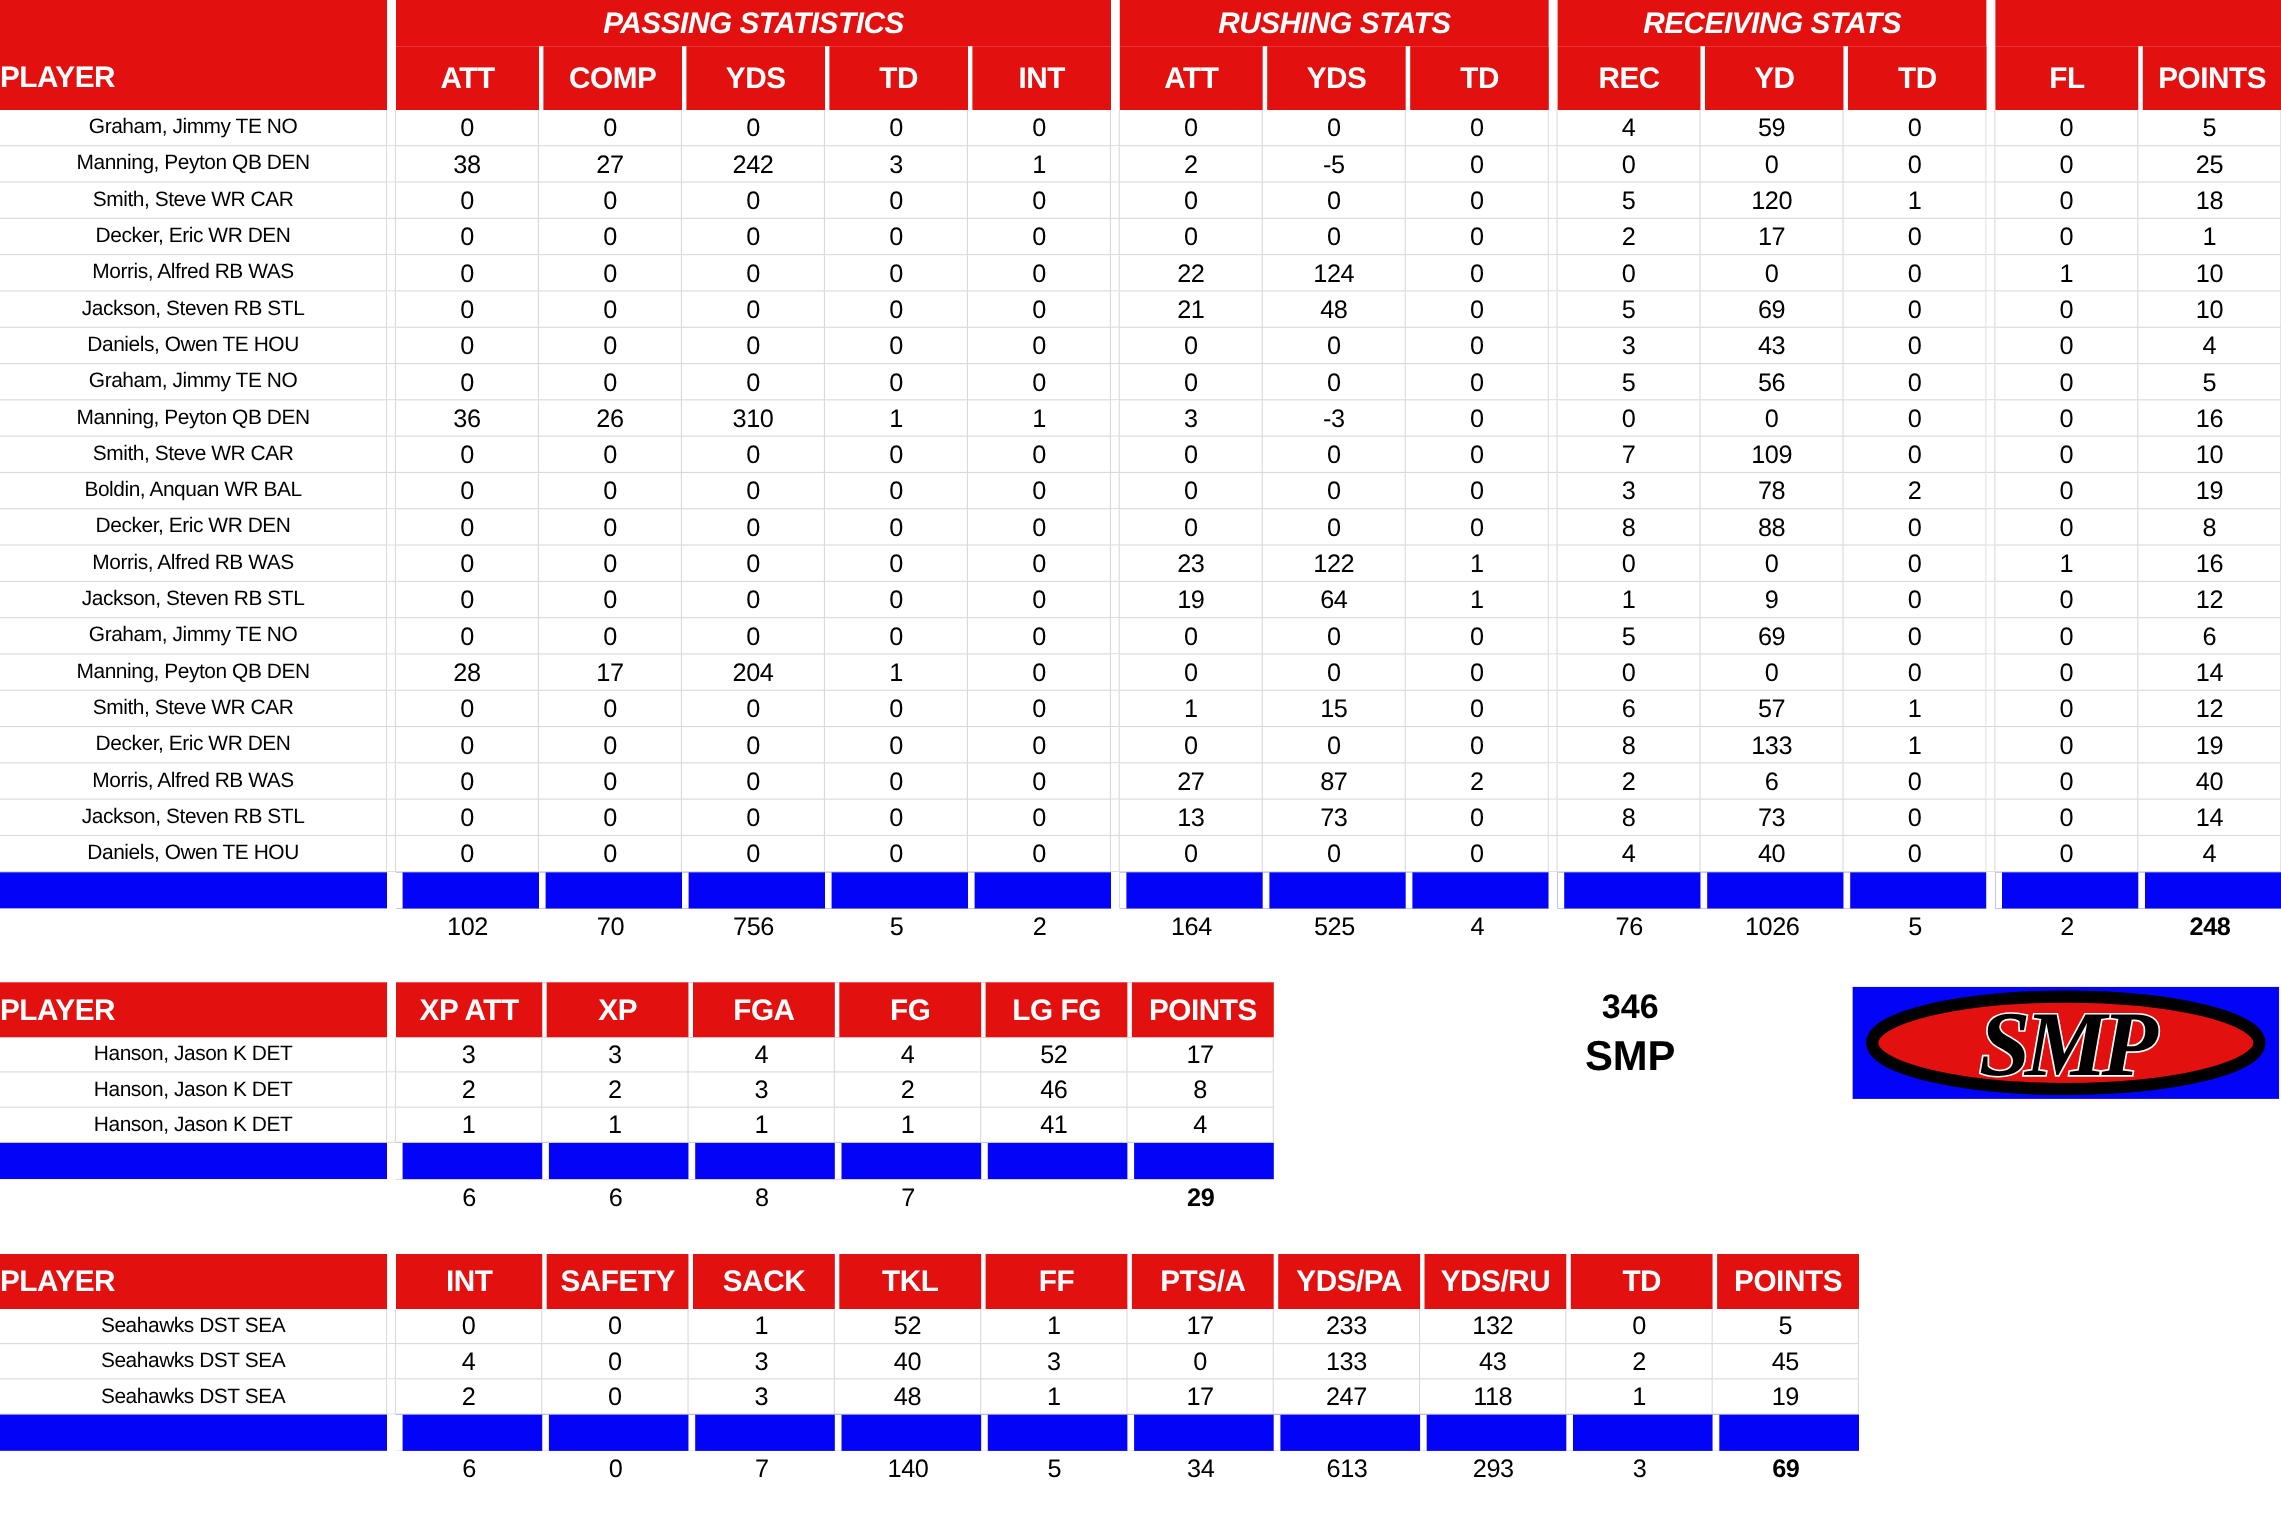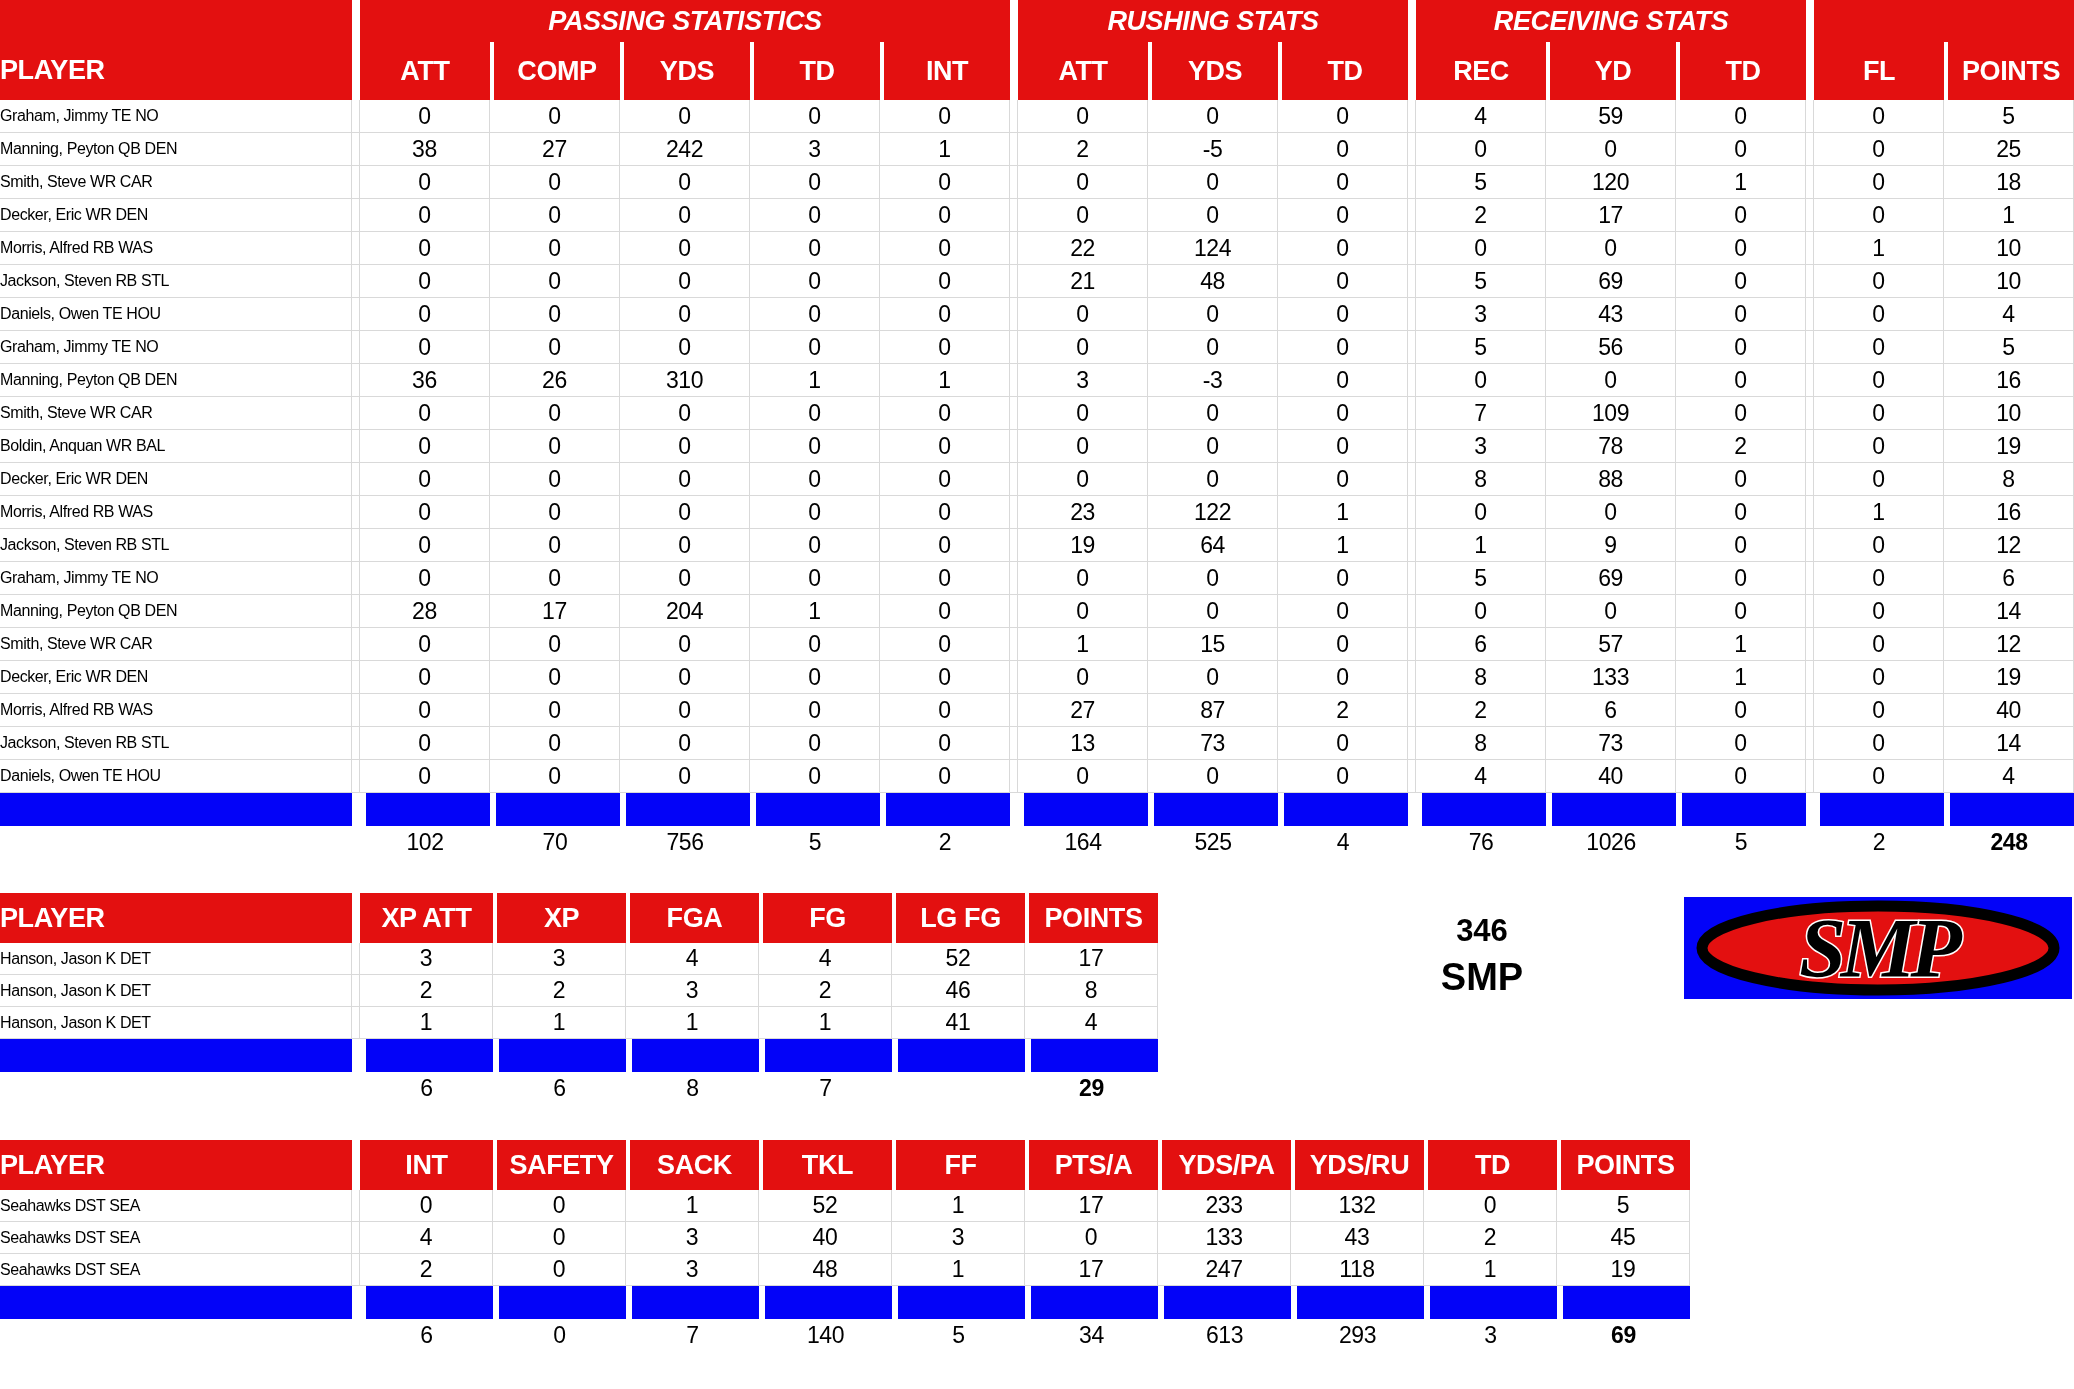--- a/index.html
+++ b/index.html
@@ -23,38 +23,38 @@
     letter-spacing:-0.4px;
   }
   
   .redh{background:var(--red);color:#fff;font-weight:bold;font-size:27px;vertical-align:middle;}
   .grp-label{font-style:italic;}
   .player-h{text-align:left;padding-left:7px;}
   .player-h.two-row{vertical-align:bottom;padding-bottom:14px;}
   .col-h.divider{border-left:4px solid #fff;}
   .gap-h{background:#fff;}
   
-  .pcell{font-size:16px;text-align:left;padding-left:7px;border-right:1px solid var(--grid);border-bottom:1px solid var(--grid);vertical-align:middle;}
+  .pcell{font-size:19px;text-align:center;padding-left:7px;border-right:1px solid var(--grid);border-bottom:1px solid var(--grid);vertical-align:middle;}
   .ncell{font-size:23px;text-align:center;border-right:1px solid var(--grid);border-bottom:1px solid var(--grid);vertical-align:middle;}
   .gcell{background:#fff;border-right:1px solid var(--grid);border-bottom:1px solid var(--grid);}
   
   .bluerow td{background:var(--blue);}
   .bluerow td + td{border-left:6px solid #fff;}
   .bluerow td.gap-b{background:#fff;}
   
   .tcell{font-size:23px;text-align:center;vertical-align:middle;}
   .tcell.boldpts{font-weight:bold;}
   .tplayer{background:#fff;}
   
   #offense-wrap{position:absolute;left:0;top:0;}
   #kicker-wrap{position:absolute;left:0;top:893px;}
   #defense-wrap{position:absolute;left:0;top:1140px;}
   #team-panel{position:absolute;left:1282px;top:893px;width:400px;text-align:center;}
   #team-panel .panel-head{height:50px;line-height:50px;background:var(--red);color:#fff;font-weight:bold;font-size:27px;}
-  #team-panel .pts{margin-top:21px;font-size:31px;font-weight:bold;line-height:33px;}
+  #team-panel .pts{margin-top:5px;font-size:31px;font-weight:bold;line-height:33px;}
   #team-panel .abbr{margin-top:10px;font-size:38px;font-weight:bold;line-height:40px;}
   #team-panel .owner{margin-top:12px;font-size:26px;font-weight:bold;line-height:30px;font-family:"Liberation Serif", serif;}
   #logo-wrap{position:absolute;left:1684px;top:897px;width:388px;height:102px;}
   .logo-bg{fill:var(--blue);}
   .logo-ellipse{fill:var(--red);stroke:#000;stroke-width:11px;}
   .logo-text{
     font-family:"Liberation Serif", serif;
     font-weight:bold;font-style:italic;font-size:84px;
     fill:#000;stroke:#fff;stroke-width:3px;paint-order:stroke;
     letter-spacing:-5px;

